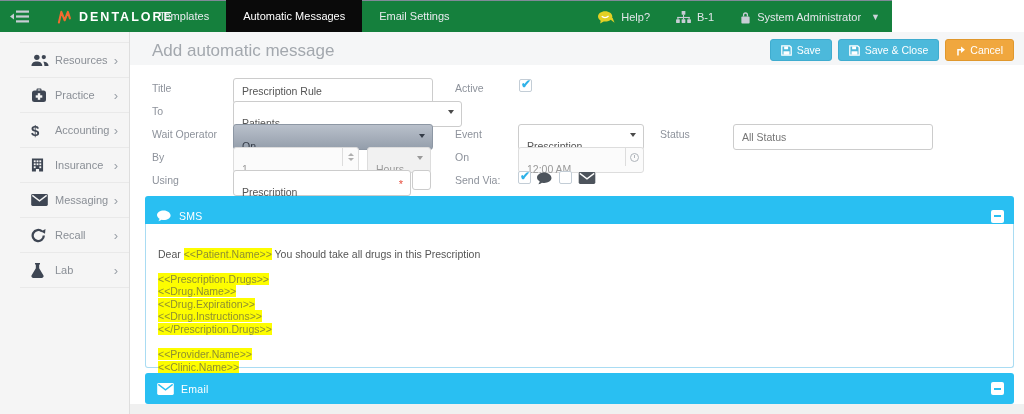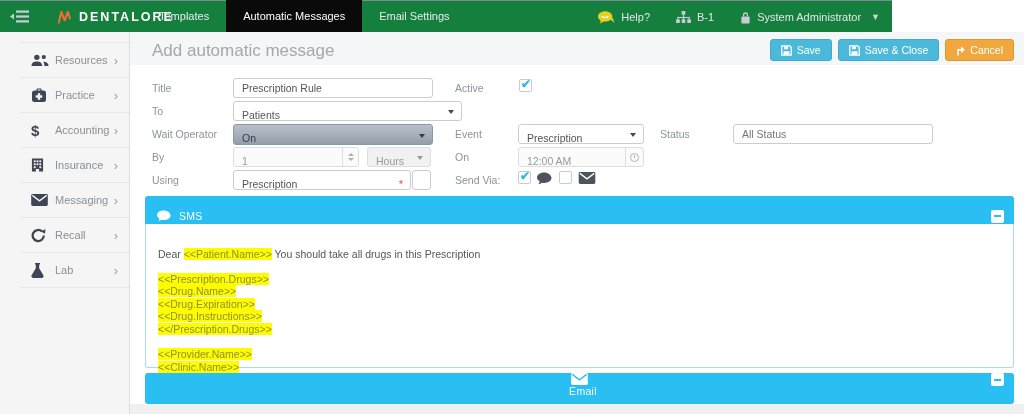--- a/index.html
+++ b/index.html
@@ -40,21 +40,21 @@
          color:#fff; font-size:10.5px; cursor:pointer; }
   .btn-blue { background:#4cb9db; border:1px solid #3faccf; }
   .btn-orange { background:#f0a73e; border:1px solid #e0982d; }
 
   .main-panel { position:absolute; left:130px; top:65px; width:894px; height:339px; background:#ffffff; }
   .bottom-strip { position:absolute; left:130px; top:404px; width:894px; height:10px; background:#f0f0f0; }
 
   
   .flabel { position:absolute; font-size:10.5px; color:#8d929b; }
   .field { position:absolute; height:20px; border:1px solid #cccccc; border-radius:3px; background:#fff;
-           font-size:10.5px; color:#555; font-family:"Liberation Sans",sans-serif; padding:4px 8px; }
+           font-size:10.5px; color:#555; font-family:"Liberation Sans",sans-serif; padding:12px 8px; }
   input.field { outline:none; }
   .select { line-height:18px; cursor:pointer; }
   .select .caret { position:absolute; right:7px; top:8px; width:0; height:0;
                    border-left:3.5px solid transparent; border-right:3.5px solid transparent;
                    border-top:4.5px solid #4a4a4a; }
   .select-dark { background:linear-gradient(#b9c0cb,#949eab); border-color:#8d97a4; color:#333b47; height:21px; }
   .select-dark .caret { border-top-color:#333b47; top:9px; }
   .disabled-input { background:#fbfbfb; color:#9a9a9a; border-color:#ddd; }
   .select-disabled { background:#f1f1f1; color:#9a9a9a; border-color:#ddd; }
   .select-disabled .caret { border-top-color:#9a9a9a; }
@@ -82,21 +82,21 @@
   .collapse-btn { position:absolute; right:10px; width:13px; height:13px; background:#fff; border-radius:2px;
                   cursor:pointer; display:flex; align-items:center; justify-content:center; }
   .collapse-btn i { display:block; width:7px; height:2px; background:#29bff2; }
   .sms-header { top:196px; height:40px; border-bottom-left-radius:0; border-bottom-right-radius:0; }
   .sms-body { position:absolute; left:145px; top:224px; width:869px; height:144px; background:#fff;
               border:1px solid #a9dcf3; border-top:none; border-radius:0 0 3px 3px;
               padding:24px 12px; font-size:10.5px; line-height:12.5px; color:#555; cursor:text; }
   .hl { background:#fdfd00; color:#8f8f30; }
   .tok-block { margin-top:12px; }
   .sig-block { margin-top:13px; }
-  .email-header { top:373px; height:31px;flex-direction:column; }
+  .email-header { top:373px; height:31px; }
 
   svg { display:block; }
 </style>
 </head>
 <body>
 
 <div id="screen">
 
   <div class="navbar">
     <span class="nav-toggle">

